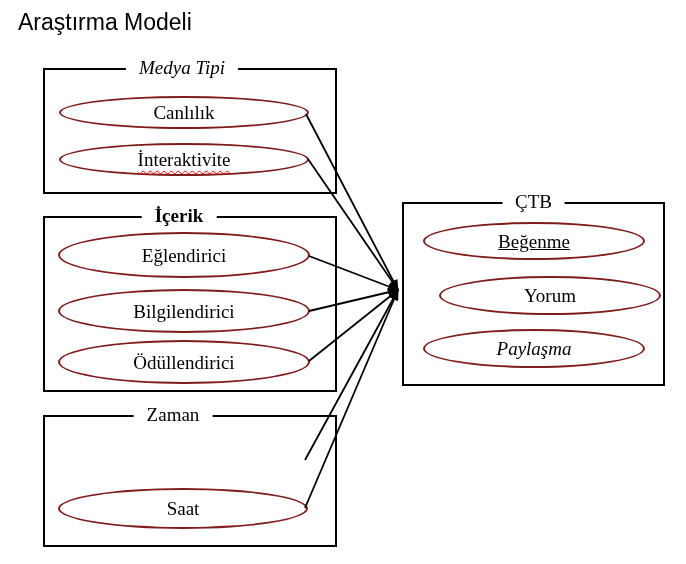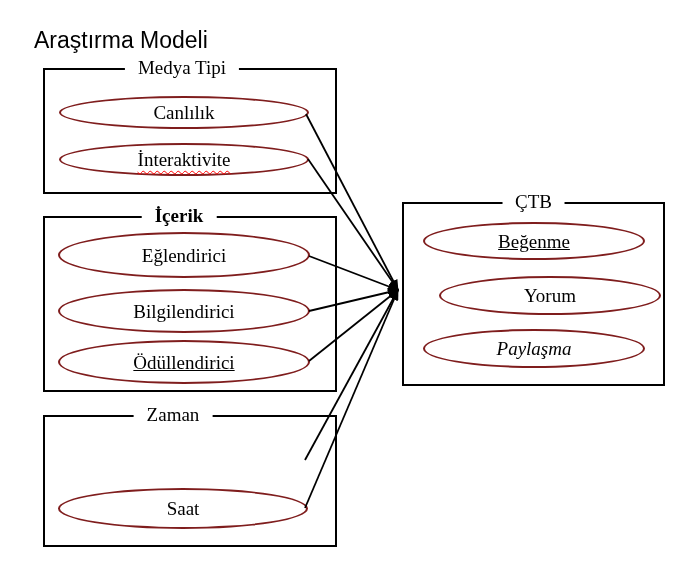--- a/index.html
+++ b/index.html
@@ -12,27 +12,26 @@
     width: 686px;
     height: 564px;
     background: #ffffff;
     overflow: hidden;
     font-family: "Liberation Serif", serif;
     color: #000000;
   }
   .page-title {
     position: absolute;
     left: 18px;
-    top: 27px;
+    top: 9px;
     font-family: "Liberation Sans", sans-serif;
     font-size: 23px;
     line-height: 26px;
     color: #000000;
     white-space: nowrap;
-    margin-left: 16px;
   }
   .group-box {
     position: absolute;
     border: 2px solid #000000;
     background: transparent;
   }
   .group-label {
     position: absolute;
     top: 0;
     left: 50%;
@@ -63,21 +62,21 @@
     text-decoration-thickness: 1px;
     text-underline-offset: 4px;
   }
   .connector-layer {
     position: absolute;
     left: 0;
     top: 0;
     pointer-events: none;
   }
   
-  .lbl-medya  { left: calc(50% - 8px);  }
+  .lbl-medya  { left: calc(50% - 8px); font-style: italic;  }
   .lbl-icerik { left: calc(50% - 11px); font-weight: bold; }
   .lbl-zaman  { left: calc(50% - 17px); }
   .lbl-ctb    { left: 50%; }
 </style>
 </head>
 <body>
 
 <div class="canvas">
 
   <div class="page-title">Araştırma Modeli</div>
@@ -94,21 +93,21 @@
 
   <div class="group-box" style="left:43px; top:216px; width:290px; height:172px;">
     <div class="group-label lbl-icerik">İçerik</div>
   </div>
   <div class="ellipse" style="left:58px; top:232px; width:252px; height:46px;">
     <span>Eğlendirici</span>
   </div>
   <div class="ellipse" style="left:58px; top:289px; width:252px; height:44px;">
     <span>Bilgilendirici</span>
   </div>
-  <div class="ellipse" style="left:58px; top:340px; width:252px; height:44px;text-decoration:underline;">
+  <div class="ellipse" style="left:58px; top:340px; width:252px; height:44px;">
     <span>Ödüllendirici</span>
   </div>
 
   <div class="group-box" style="left:43px; top:415px; width:290px; height:128px;">
     <div class="group-label lbl-zaman">Zaman</div>
   </div>
   <div class="ellipse" style="left:58px; top:488px; width:250px; height:41px;">
     <span>Saat</span>
   </div>
 

